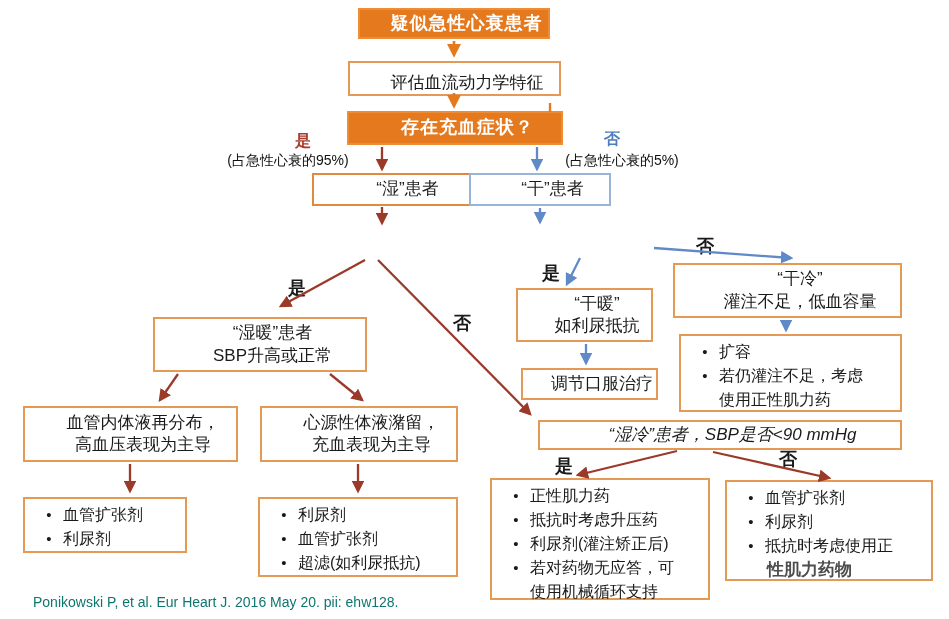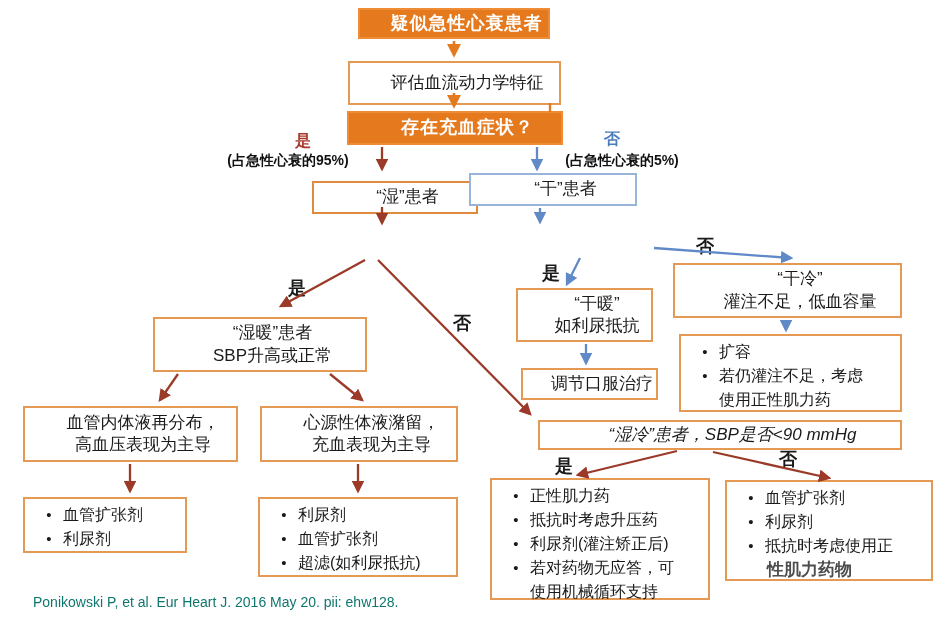--- a/index.html
+++ b/index.html
@@ -16,46 +16,46 @@
                text-align:left;font-size:16px;padding:4px 4px 4px 10px;}
   .bullet-item{display:flex;line-height:24px;}
   .bullet-item .dot{width:28px;text-align:center;flex:0 0 28px;font-size:15px;}
   .bullet-item .bt{flex:1;}
   #dry-cold-tx .bt{max-width:150px;}
   #wet-cold-yes-tx .bt{max-width:156px;}
   .gray-line{margin-left:30px;font-weight:bold;color:#4D4D4D;font-size:17px;line-height:24px;}
   .lbl{position:absolute;transform:translate(-50%,-50%);font-weight:bold;font-size:18px;color:#1a1a1a;white-space:nowrap;}
   .lbl-red{color:#A93829;font-size:16px;}
   .lbl-blue{color:#4D7EBC;font-size:16px;}
-  .lbl-note{position:absolute;transform:translate(-50%,-50%);font-size:14px;color:#111;white-space:nowrap;font-weight:bold;}
+  .lbl-note{position:absolute;transform:translate(-50%,-50%);font-size:14px;color:#111;white-space:nowrap;font-weight:normal;}
   #arrows{position:absolute;left:0;top:0;pointer-events:none;}
   #citation{position:absolute;left:33px;top:594px;font-size:14px;color:#0f766e;}
 </style>
 </head>
 <body>
 
 <div id="stage">
 
   <div class="node box-orange" style="left:358px;top:8px;width:192px;height:31px;">
     <span>疑似急性心衰患者</span>
   </div>
 
-  <div class="node box-white" style="left:348px;top:61px;width:213px;height:44px;">
+  <div class="node box-white" style="left:348px;top:61px;width:213px;height:35px;justify-content:flex-end;">
     <span>评估血流动力学特征</span>
   </div>
 
   <div class="node box-orange" style="left:347px;top:111px;width:216px;height:34px;">
     <span>存在充血症状？</span>
   </div>
 
-  <div class="node box-white" style="left:312px;top:181px;width:166px;height:33px;border-color:#E08A40;">
+  <div class="node box-white" style="left:312px;top:173px;width:166px;height:33px;border-color:#E08A40;">
     <span>“湿”患者</span>
   </div>
 
-  <div class="node box-blueborder" style="left:469px;top:173px;width:168px;height:33px;">
+  <div class="node box-blueborder" style="left:469px;top:173px;width:142px;height:33px;">
     <span>“干”患者</span>
   </div>
 
 
   <div class="node box-white" style="left:153px;top:317px;width:214px;height:55px;">
     <span>“湿暖”患者</span>
     <span>SBP升高或正常</span>
   </div>
 
   <div class="node box-white" style="left:23px;top:406px;width:215px;height:56px;">

